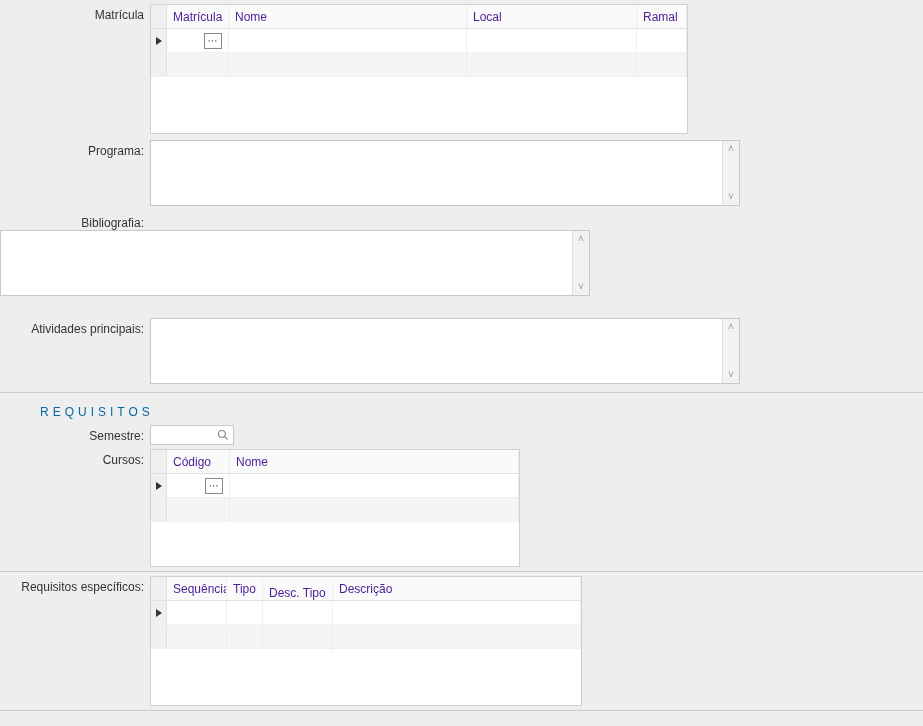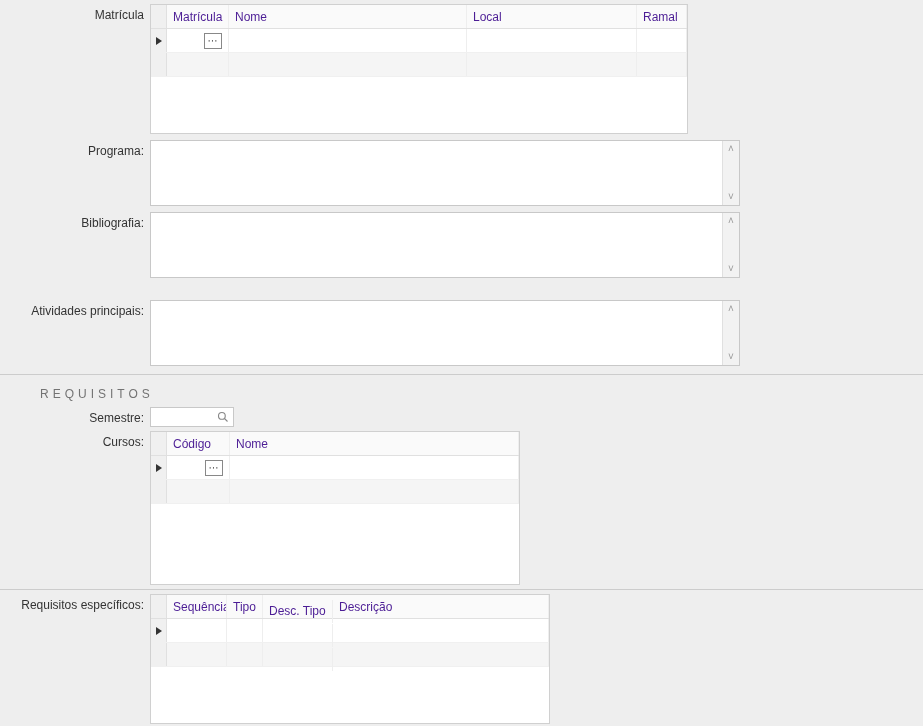--- a/index.html
+++ b/index.html
@@ -125,21 +125,21 @@
   .scroll-stub .arrow {
     color: #999;
     font-size: 10px;
     line-height: 16px;
     height: 16px;
     user-select: none;
   }
   
   .section-heading {
     letter-spacing: 4px;
-    color: #737373;
+    color: #0369a1;
     padding: 6px 0 6px 40px;
     margin-top: 6px;
   }
   .hr {
     border-top: 1px solid #ccc;
     margin: 8px 0 0 0;
   }
   
   .semestre-input {
     display: inline-flex;
@@ -174,21 +174,21 @@
   .cg.grid { width: 538px; }
   
   .curg .c-codigo { width: 63px; }
   .curg .c-nome { flex: 1; }
   .curg.grid { width: 370px; }
   
   .reqg .c-seq { width: 60px; }
   .reqg .c-tipo { width: 36px; }
   .reqg .c-desctipo{ width: 70px; margin-top: 9px; }
   .reqg .c-descr { flex: 1; }
-  .reqg.grid { width: 400px; }
+  .reqg.grid { width: 432px; }
 </style>
 </head>
 <body>
 
 <div class="row" style="margin-top:4px;">
   <div class="label-col">Matrícula</div>
   <div class="content-col">
     <div class="grid cg" style="height:130px;">
       <div class="grid-header">
         <div class="row-indicator"></div>
@@ -223,21 +223,21 @@
     <div class="txtwrap" style="width:590px;">
       <textarea rows="4" style=""></textarea>
       <div class="scroll-stub">
         <span class="arrow">˄</span>
         <span class="arrow">˅</span>
       </div>
     </div>
   </div>
 </div>
 
-<div class="row" style="margin-top:6px;">
+<div class="row" style="margin-top:6px;flex-direction:column;">
   <div class="label-col">Bibliografia:</div>
   <div class="content-col">
     <div class="txtwrap" style="width:590px;">
       <textarea rows="4" style=""></textarea>
       <div class="scroll-stub">
         <span class="arrow">˄</span>
         <span class="arrow">˅</span>
       </div>
     </div>
   </div>
@@ -271,21 +271,21 @@
             <line x1="10" y1="10" x2="14" y2="14" stroke="#888" stroke-width="1.5"></line>
           </svg>
       </span>
     </div>
   </div>
 </div>
 
 <div class="row" style="margin-top:4px;">
   <div class="label-col">Cursos:</div>
   <div class="content-col">
-    <div class="grid curg" style="height:154px;">
+    <div class="grid curg" style="height:118px;">
       <div class="grid-header">
         <div class="row-indicator"></div>
         <div class="grid-hcell c-codigo">Código</div>
         <div class="grid-hcell c-nome">Nome</div>
       </div>
       <div class="grid-row">
         <div class="row-indicator active"></div>
         <div class="grid-cell c-codigo">
           <span class="ellipsis-btn"></span>
         </div>

